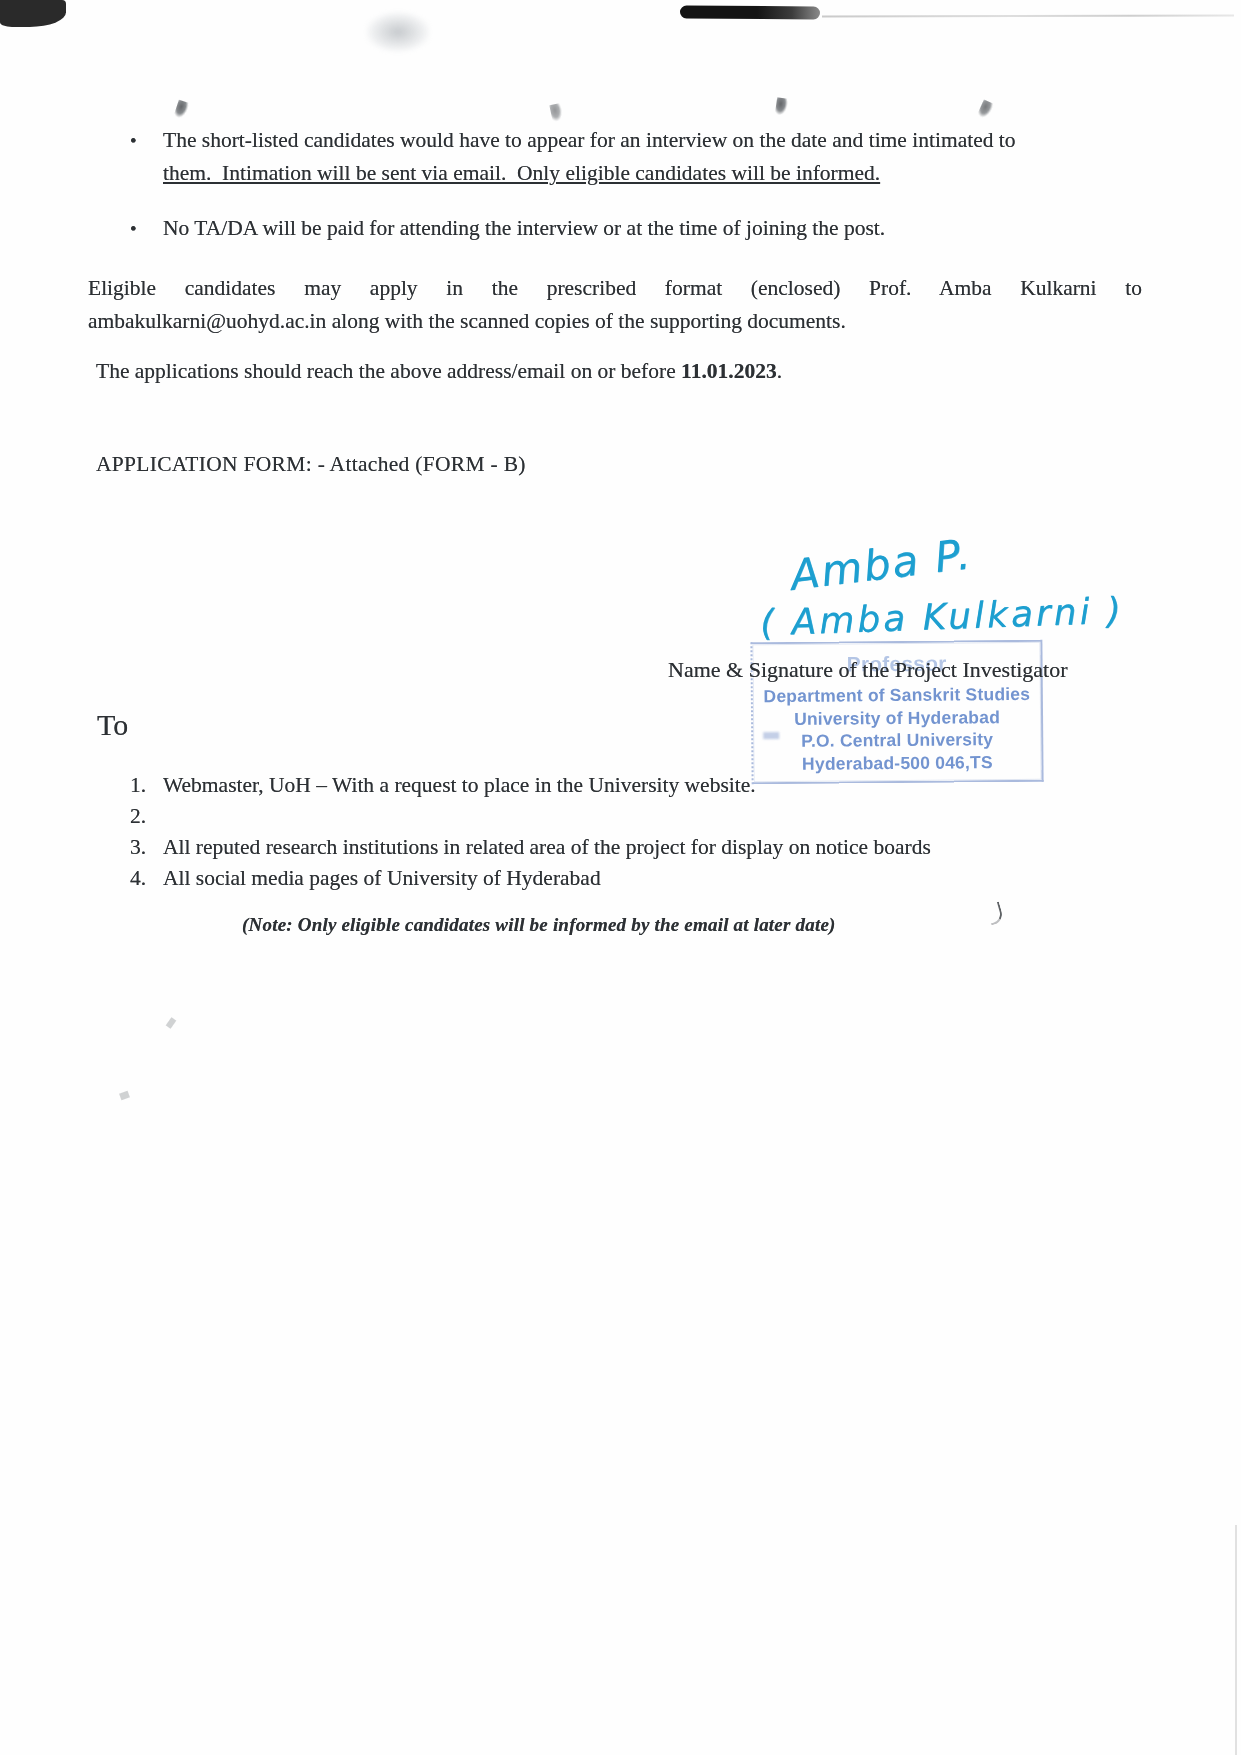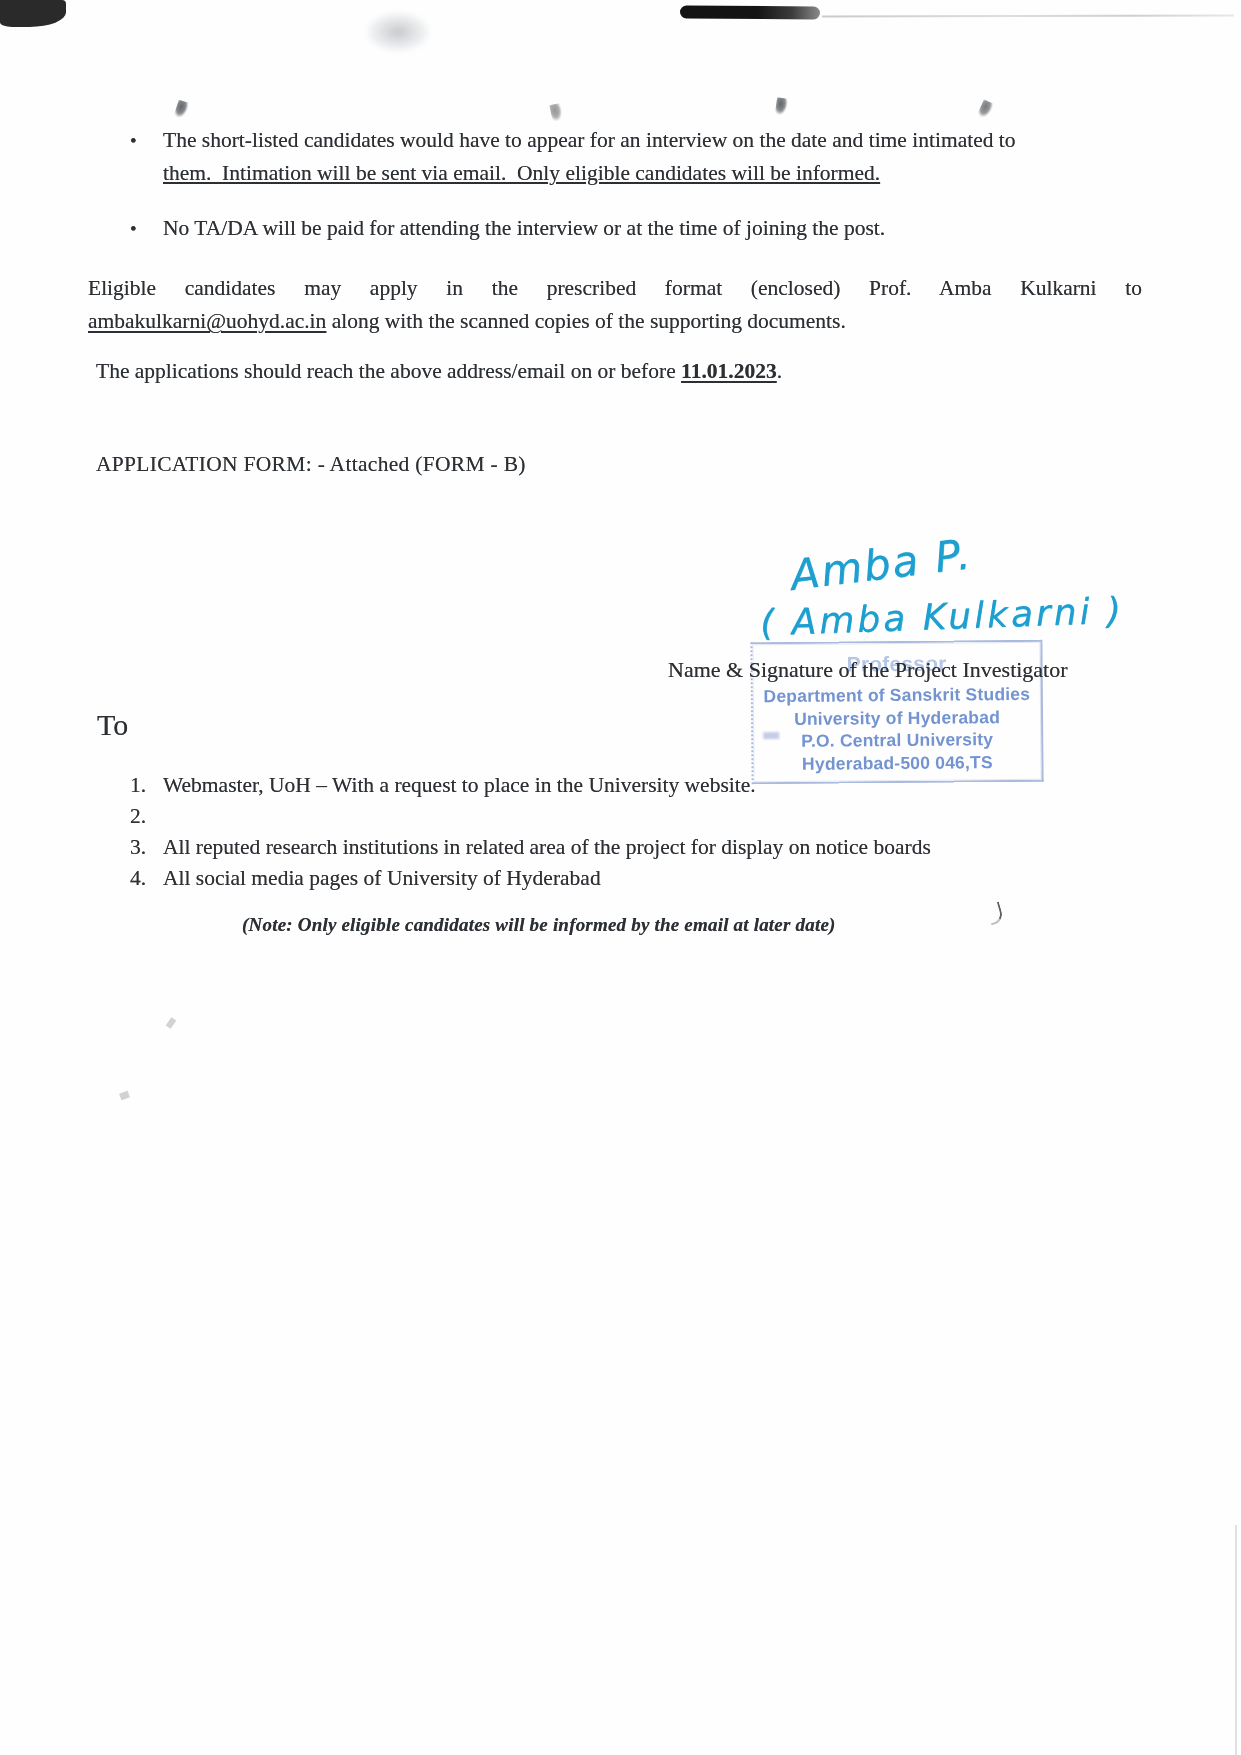--- a/index.html
+++ b/index.html
@@ -16,21 +16,21 @@
     position:absolute;
     font-size:21.5px;
     line-height:33px;
     color:#2c3034;
     text-shadow:0 0 0.6px rgba(44,48,52,0.65);
   }
   .line{white-space:pre-wrap;}
   .justify-full{text-align:justify;text-align-last:justify;white-space:normal;}
   .bullet-row{display:flex;align-items:flex-start;}
   .bullet-marker{width:33px;flex:0 0 33px;font-size:19px;line-height:33px;}
-  .underline{text-decoration:underline;text-underline-offset:3px;}
+  .underline{text-underline-offset:3px;}
   .bold{font-weight:bold;}
   .form-line{letter-spacing:0.3px;}
 
   
   .handwriting{
     position:absolute;
     font-family:"DejaVu Sans",sans-serif;
     font-style:italic;
     color:#1d9fd0;
     text-shadow:0.4px 0.4px 0 rgba(29,159,208,0.75);

